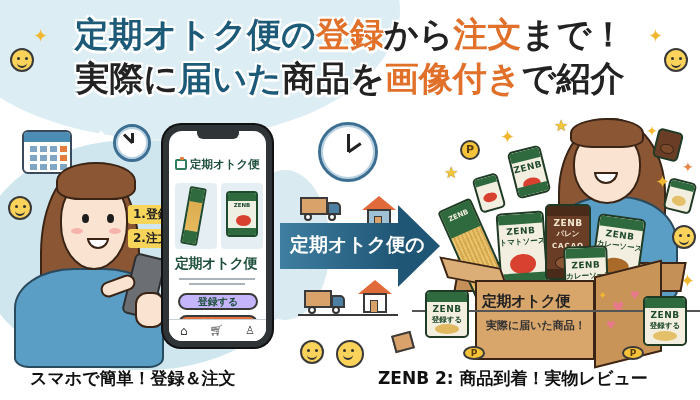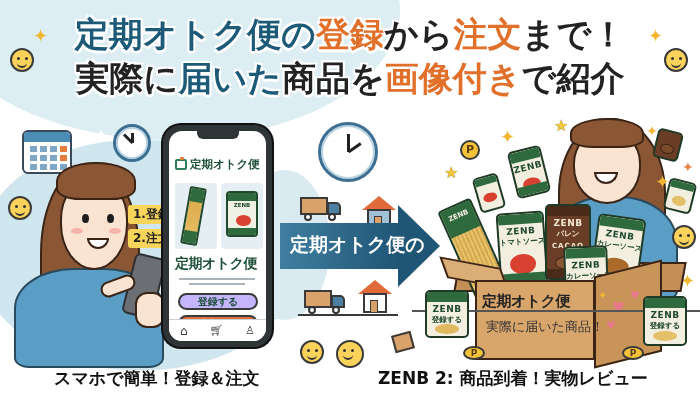--- a/index.html
+++ b/index.html
@@ -107,26 +107,26 @@
   .spaghetti { position: absolute; left: 458px; top: 200px; width: 36px; height: 110px; background: repeating-linear-gradient(90deg, #e8c26a 0 2px, #d7a94e 2px 4px); border: 2px solid #1f3a25; border-radius: 4px; transform: rotate(-24deg); }
   .spaghetti::before { content: ""; position: absolute; left: 0; right: 0; top: 0; height: 28px; background: #2f6a3f; }
   .spaghetti::after { content: ""; position: absolute; left: 0; right: 0; bottom: 0; height: 16px; background: #2f6a3f; }
   .spaghetti .brand { position: absolute; left: 0; right: 0; top: 6px; font-size: 7px; font-weight: bold; color: #f3efe0; text-align: center; z-index: 2; }
 
   .box-back { position: absolute; left: 456px; top: 262px; width: 228px; height: 30px; background: #c58f58; border: 2px solid #3a2416; transform: skewX(-10deg); }
   .box-front { position: absolute; left: 475px; top: 280px; width: 120px; height: 80px; background: #d8a56b; border: 2px solid #3a2416; }
   .box-side { position: absolute; left: 594px; top: 268px; width: 68px; height: 92px; background: #c99457; border: 2px solid #3a2416; transform: skewY(-14deg); }
   .box-flap-l { position: absolute; left: 446px; top: 262px; width: 56px; height: 22px; background: #dcae77; border: 2px solid #3a2416; transform: skewX(30deg) rotate(12deg); }
   .box-title { position: absolute; left: 482px; top: 292px; font-size: 15px; font-weight: bold; color: #222; white-space: nowrap; letter-spacing: -0.5px; }
-  .box-sub { position: absolute; left: 486px; top: 318px; font-size: 13px; font-weight: normal; color: #333; white-space: nowrap; }
+  .box-sub { position: absolute; left: 486px; top: 318px; font-size: 11px; font-weight: bold; color: #333; white-space: nowrap; }
   .heart { position: absolute; color: #e77a8a; font-size: 14px; line-height: 1; }
   .star { position: absolute; color: #f2c73a; font-size: 16px; line-height: 1; text-shadow: 0 0 1px #5a3b10; }
 
   .caption { position: absolute; top: 367px; font-weight: bold; font-size: 17px; color: #111; white-space: nowrap; }
-  .caption-left { left: 30px; margin-left: 24px; }
+  .caption-left { left: 30px; }
   .caption-right { left: 378px; }
 </style>
 </head>
 <body>
 
 <div class="bg-blob-top"></div>
 <div class="bg-blob-left"></div>
 <div class="bg-blob-right"></div>
 
 <div class="title">

